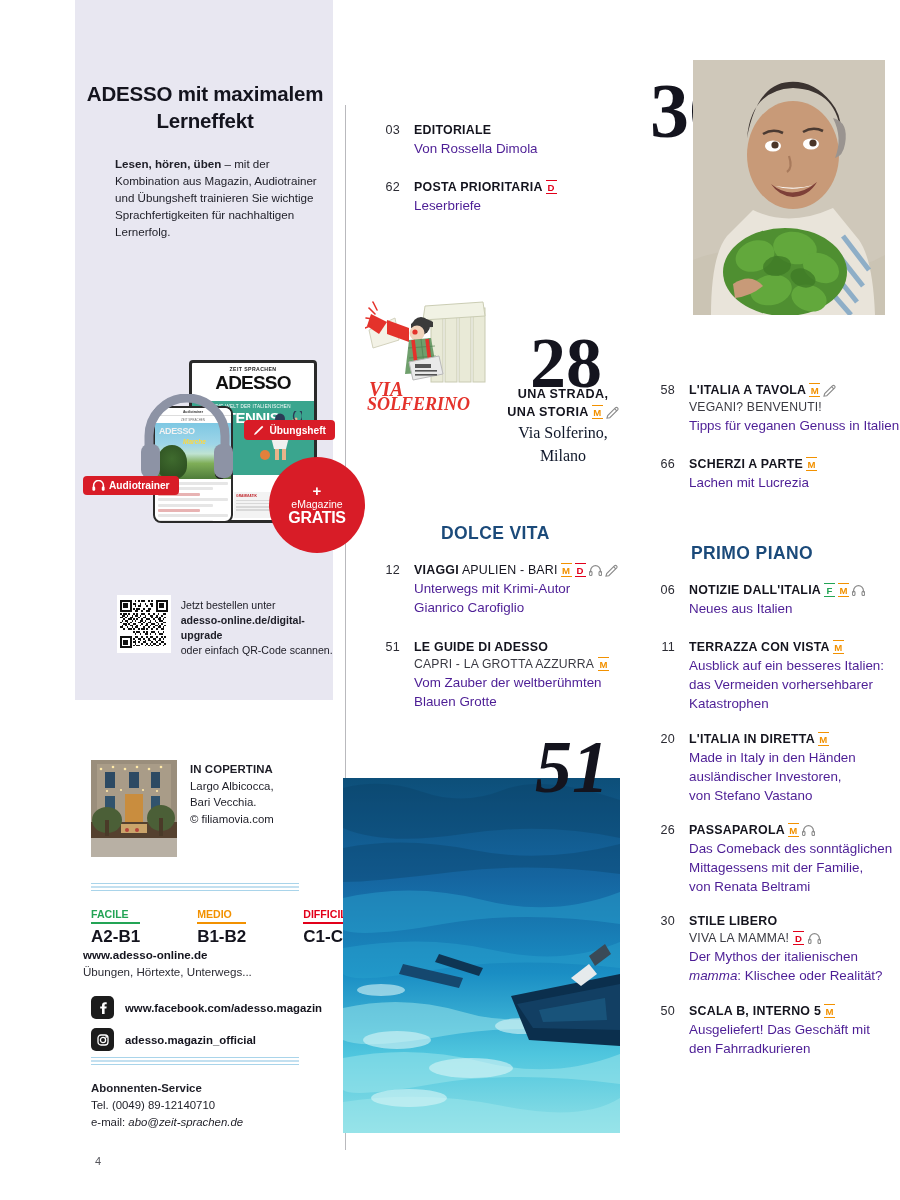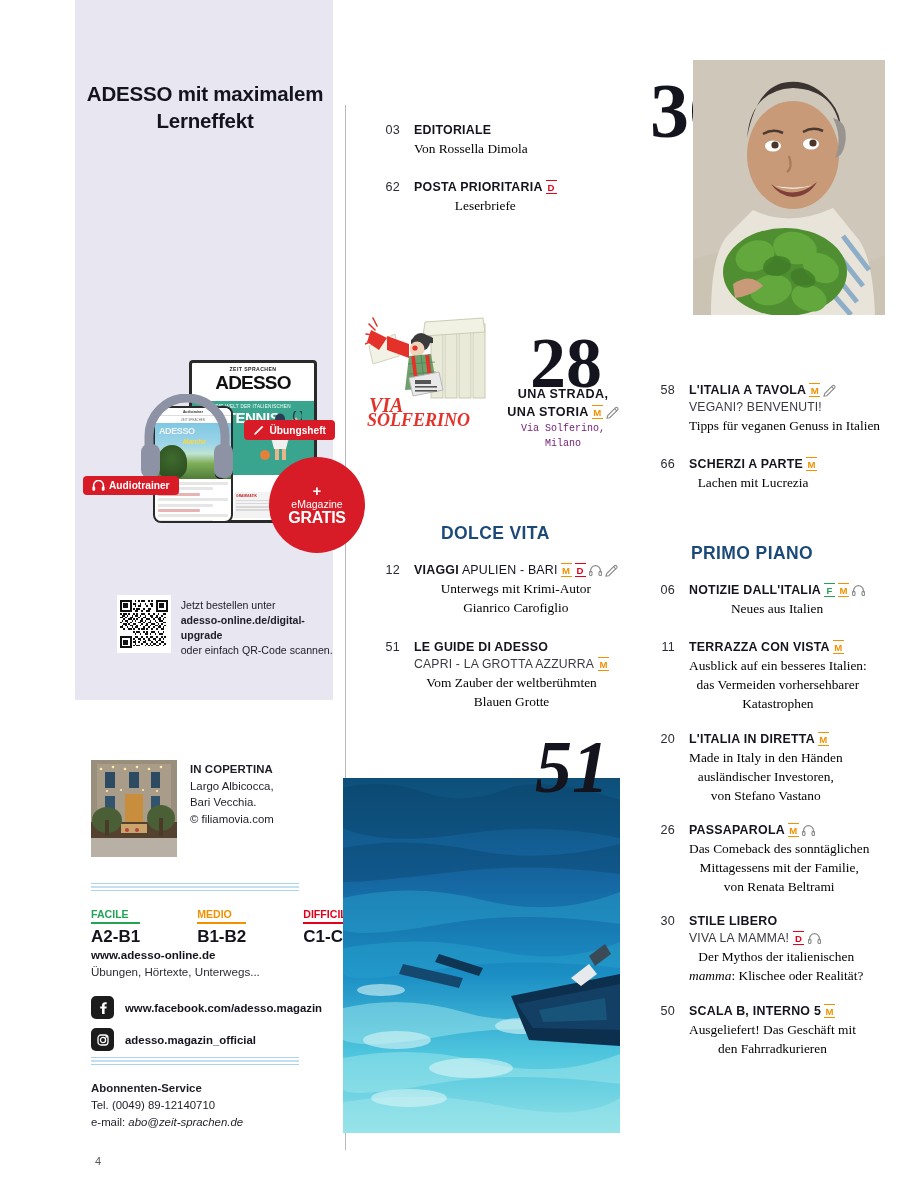--- a/index.html
+++ b/index.html
@@ -98,21 +98,21 @@
   .wavy i:nth-child(3){ background:#a9d4ea; }
 
   .levels { position: absolute; left: 48px; top: 908px; display: flex; gap: 57px; }
   .lvl { text-align: left; }
   .lvl .name { font-size: 10.6px; font-weight: bold; padding-bottom: 1.5px; }
   .lvl .code { font-size: 17px; font-weight: bold; color: #14141e; padding-top: 3px; }
   .lvl.facile .name { color: #23a455; border-bottom: 2px solid #23a455; }
   .lvl.medio .name { color: #f29100; border-bottom: 2px solid #f29100; }
   .lvl.difficile .name { color: #e2001a; border-bottom: 2px solid #e2001a; }
 
-  .weblink { position: absolute; left: 48px; top: 947px; font-size: 11.6px; line-height: 1.45; }
+  .weblink { position: absolute; left: 40px; top: 947px; font-size: 11.6px; line-height: 1.45; }
   .weblink .u { font-weight: bold; color: #14141e; }
   .weblink .s { color: #2c2c34; }
 
   .social { position: absolute; left: 48px; top: 996px; }
   .soc-row { display: flex; align-items: center; gap: 11px; margin-bottom: 9px; }
   .soc-ic { width: 23px; height: 23px; border-radius: 5px; background: #1c1c1c; color: #fff;
             display: flex; align-items: center; justify-content: center; }
   .soc-tx { font-size: 11.4px; font-weight: bold; color: #14141e; }
 
   .abo { position: absolute; left: 48px; top: 1080px; font-size: 11.4px; line-height: 1.48; color: #1d1d26; }
@@ -123,21 +123,21 @@
   .vrule { position: absolute; left: 302px; top: 105px; width: 1px; height: 1045px; background: #b9b9bd; }
 
   
   .entry { position: absolute; display: flex; gap: 14px; }
   .entry .pg { font-size: 12.6px; color: #2b2b33; min-width: 19px; text-align: right; padding-top: 1px; letter-spacing: .2px;}
   .entry .bd { }
   .ttl-line { font-size: 12.4px; font-weight: bold; letter-spacing: .25px; color: #14141e;
               display: flex; align-items: center; gap: 3px; flex-wrap: wrap; line-height: 1.35; }
   .ttl-line .reg { font-weight: normal; letter-spacing: .2px; }
   .sub-caps { font-size: 12.2px; color: #3a3a42; letter-spacing: .2px; display:flex; align-items:center; gap:4px; line-height:1.4;}
-  .desc { font-family: Liberation Serif, serif; font-size: 13.4px; line-height: 1.36; color: #000000; margin-top: 1px; text-align: center;}
+  .desc { font-family: Liberation Sans, sans-serif; font-size: 13.4px; line-height: 1.36; color: #4c1d95; margin-top: 1px;}
   .desc .it { font-style: italic; }
 
   .secthead { position: absolute; font-size: 17.5px; font-weight: bold; color: #1b4a7a; letter-spacing: .4px; }
 
   
   .bdg { display: inline-flex; align-items: center; justify-content: center;
          font-size: 9.6px; font-weight: bold; line-height: 1; padding: 1.5px 1px 1px;
          min-width: 11px; }
   .bdg-m { color: #f29100; border-top: 1.6px solid #f29100; border-bottom: 1.6px solid #f29100; }
   .bdg-d { color: #e2001a; border-top: 1.6px solid #e2001a; border-bottom: 1.6px solid #e2001a; }
@@ -146,39 +146,40 @@
   .ic-pen { display: inline-block; width: 13px; height: 13px; }
 
   
   .bignum { position: absolute; font-family: "Liberation Serif", serif; font-weight: bold;
             color: #14141e; line-height: 1; }
 
   
   .photo { position: absolute; overflow: hidden; }
 
   
-  .solferino { position: absolute; left: 322px; top: 316px; width: 125px; height: 112px; overflow: hidden; }
+  .solferino { position: absolute; left: 322px; top: 300px; width: 125px; height: 112px; overflow: hidden; }
 
   .centercap { position: absolute; text-align: center; }
   .cc-t { font-size: 12.6px; font-weight: bold; letter-spacing: .4px; color:#14141e; line-height: 1.4; }
-  .cc-s { font-family: Liberation Mono, monospace; font-size: 10px; color:#701a75; line-height:1.35; margin-top:1px;}
+  .cc-s { font-family: Liberation Serif, serif; font-size: 16px; color:#0f172a; line-height:1.35; margin-top:1px;}
 
   .footer-pg { position: absolute; left: 52px; top: 1155px; font-size: 11px; color: #55555c; }
   .footer-issue { position: absolute; left: 0; right: 0; top: 1155px; text-align: center;
                   font-size: 11px; color: #55555c; letter-spacing: 1.1px; }
 </style>
 </head>
 <body>
 
 <div class="page">
 
   <div class="adpanel">
     <div class="ad-title">ADESSO mit maximalem Lerneffekt</div>
 
     <div class="ad-body">
+      <p><b>Lesen, hören, üben</b><span> – mit der Kombination aus Magazin, Audiotrainer und Übungsheft trainieren Sie wichtige Sprachfertigkeiten für nachhaltigen Lernerfolg.</span></p>
     </div>
 
     <div class="mockup">
       <div class="tablet">
         <div class="tb-brand">ZEIT SPRACHEN</div>
         <div class="tb-logo">ADESSO</div>
         <div class="tb-green">
           <div class="kicker">DIE WELT DER ITALIENISCHEN</div>
           <div class="big">TENNIS</div>
           <svg class="tennis-fig" viewBox="0 0 44 50">

